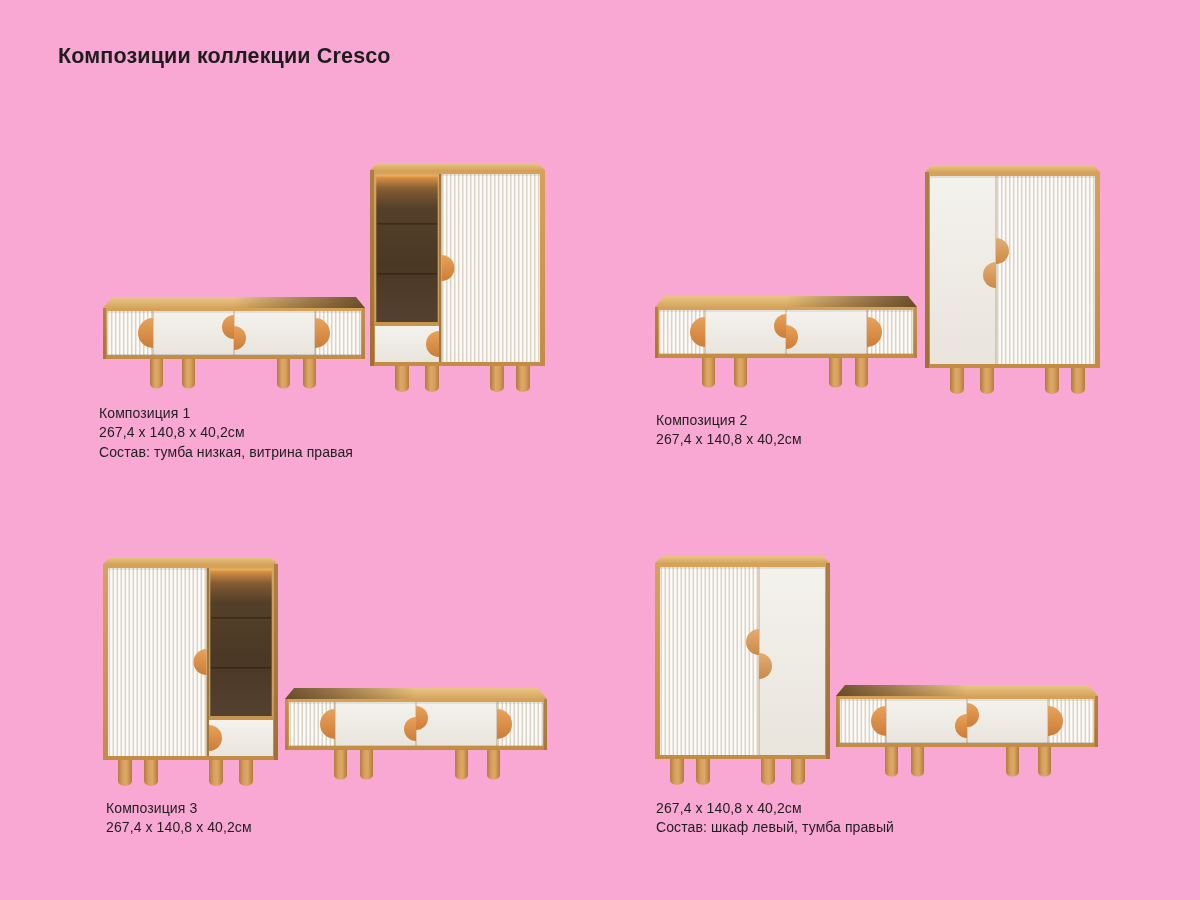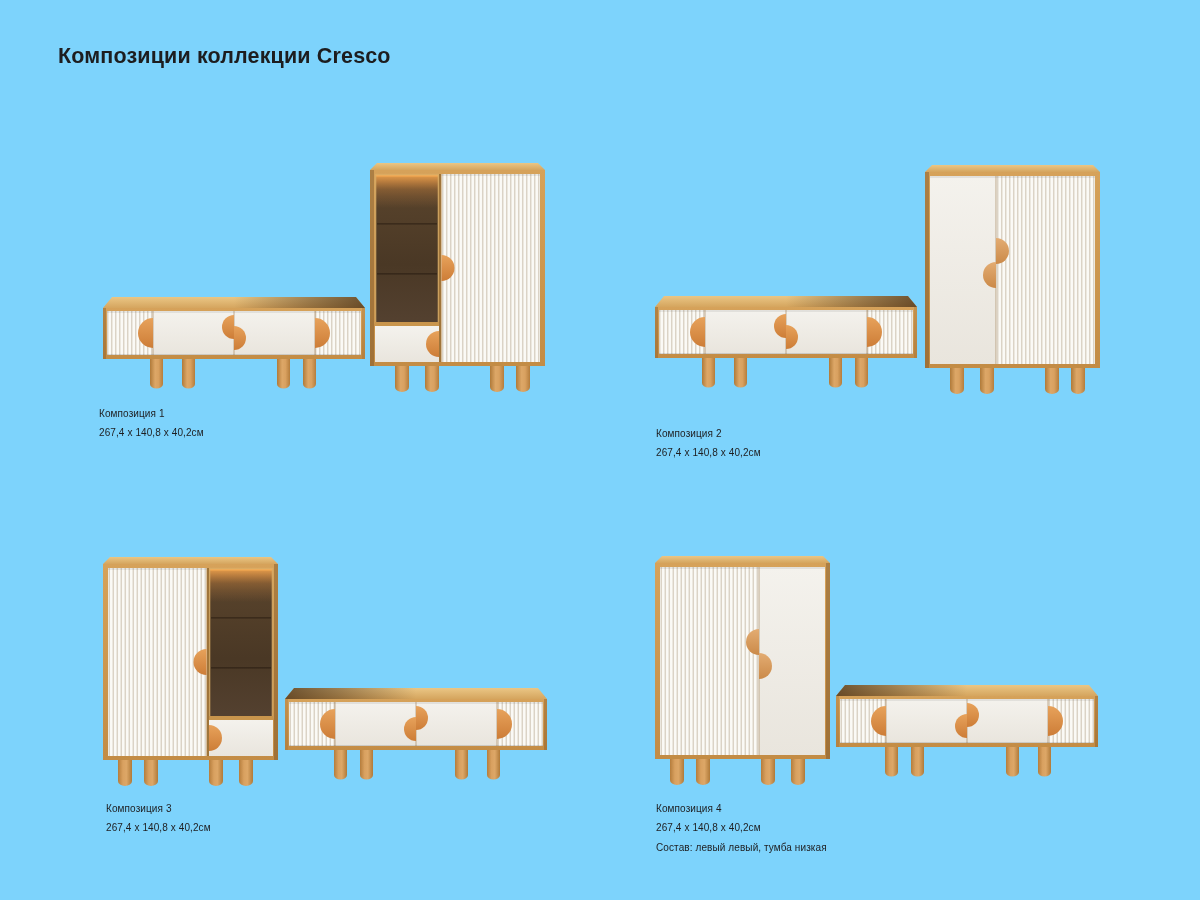--- a/index.html
+++ b/index.html
@@ -1,26 +1,26 @@
 <!DOCTYPE html>
 <html><head>
 <meta charset="utf-8">
 <style>
   html,body{margin:0;padding:0;background:#ffffff;}
   .page{
-    position:relative;width:1200px;height:900px;overflow:hidden;background:#7dd3fc;
+    position:relative;width:1200px;height:900px;overflow:hidden;background:#f9a8d4;
     font-family:"Liberation Sans","DejaVu Sans",sans-serif;color:#1e1e20;
   }
   .title{
     position:absolute;left:58px;top:44px;margin:0;
     font-size:21.5px;font-weight:600;letter-spacing:.15px;color:#1d1d1f;
   }
   .renders{position:absolute;left:0;top:0;}
   .caption{
-    position:absolute;font-size:10px;line-height:19.4px;font-weight:500;
+    position:absolute;font-size:14px;line-height:19.4px;font-weight:500;
     letter-spacing:.1px;color:#1e1e20;white-space:nowrap;
   }
 </style>
 </head>
 <body>
 
 <div class="page">
 
   <h1 class="title">Композиции коллекции Cresco</h1>
 
@@ -146,31 +146,31 @@
     <use href="#vitrine" transform="translate(278,557) scale(-1,1)"></use>
     <use href="#lowboard" transform="translate(547,688) scale(-1,1)"></use>
 
     <use href="#cabinet" transform="translate(830,556) scale(-1,1)"></use>
     <use href="#lowboard" transform="translate(1098,685) scale(-1,1)"></use>
   </svg>
 
   <div class="caption" style="left:99px;top:404px">
     <div>Композиция 1</div>
     <div>267,4 x 140,8 x 40,2см</div>
+    <div>Состав: тумба низкая, витрина правая</div>
   </div>
 
-  <div class="caption" style="left:656px;top:424px">
+  <div class="caption" style="left:656px;top:411px">
     <div>Композиция 2</div>
     <div>267,4 x 140,8 x 40,2см</div>
   </div>
 
   <div class="caption" style="left:106px;top:799px">
     <div>Композиция 3</div>
     <div>267,4 x 140,8 x 40,2см</div>
   </div>
 
   <div class="caption" style="left:656px;top:799px">
-    <div>Композиция 4</div>
     <div>267,4 x 140,8 x 40,2см</div>
-    <div>Состав: левый левый, тумба низкая</div>
+    <div>Состав: шкаф левый, тумба правый</div>
   </div>
 
 </div>
 
 </body></html>

